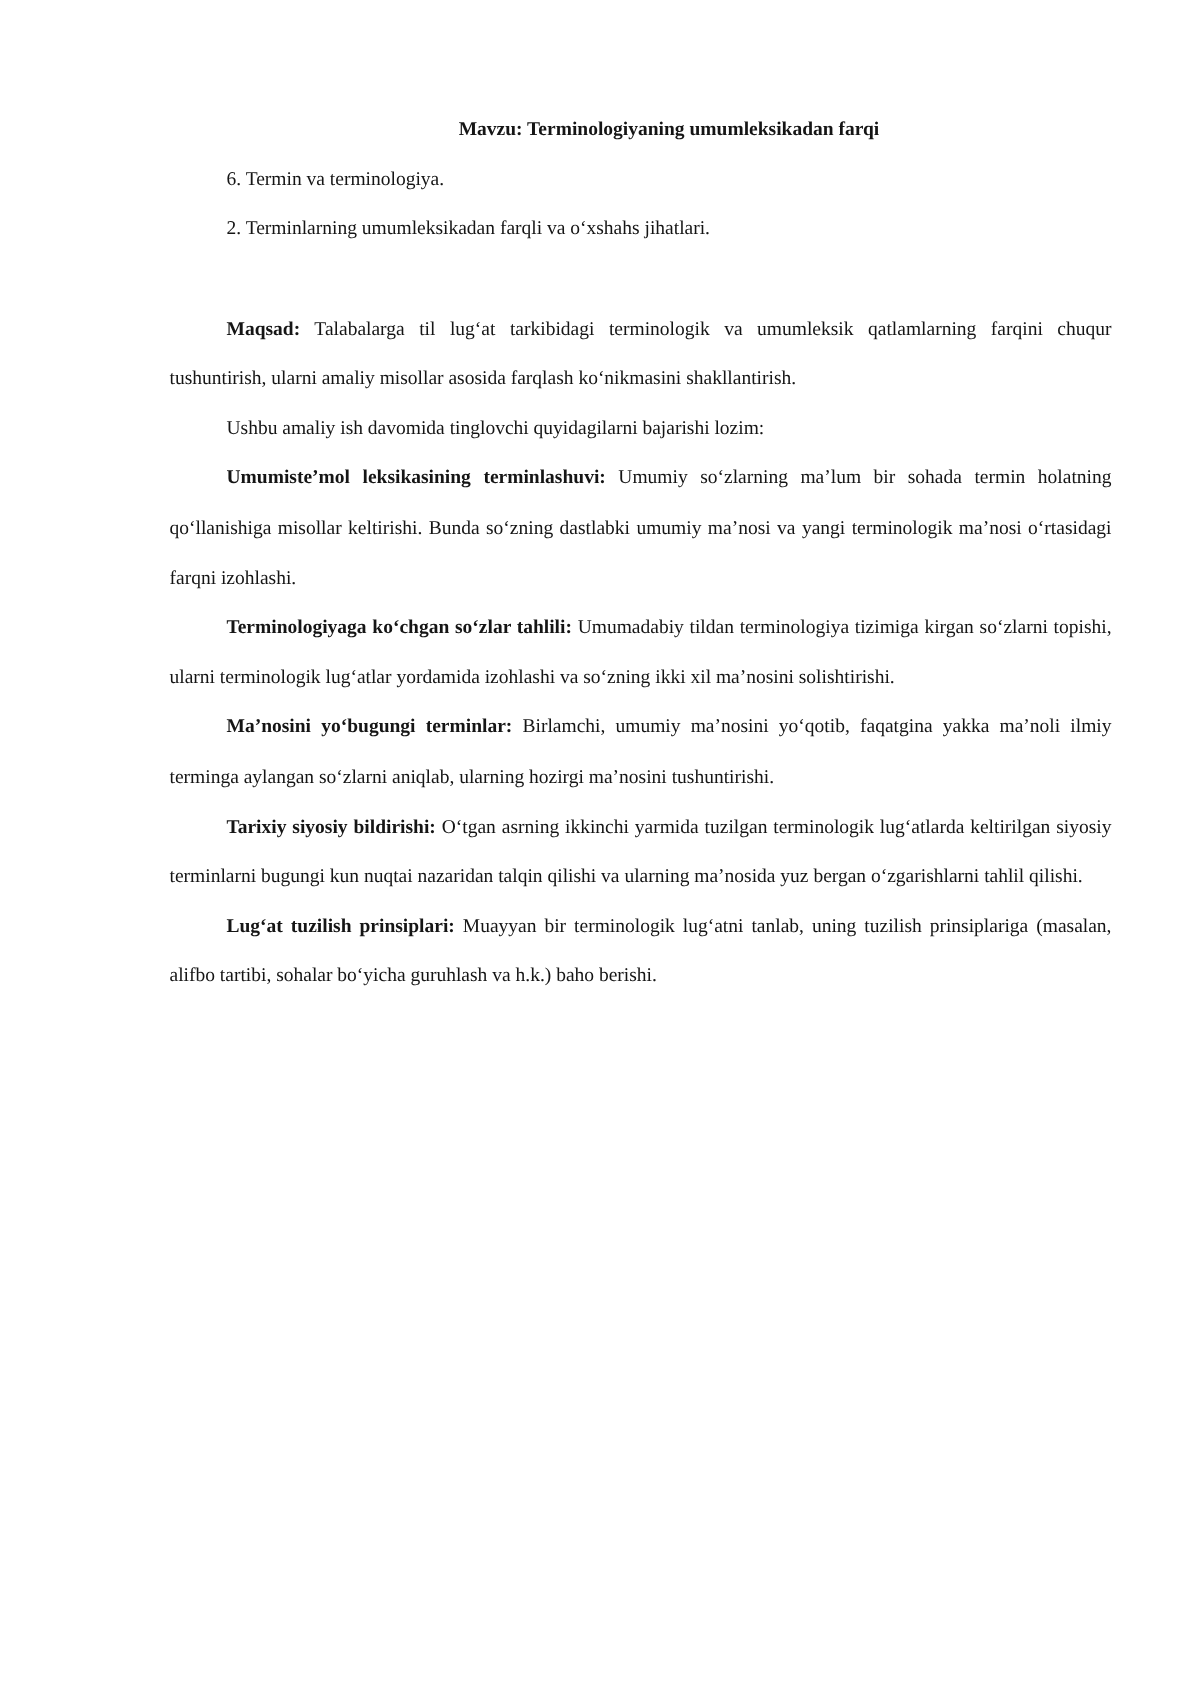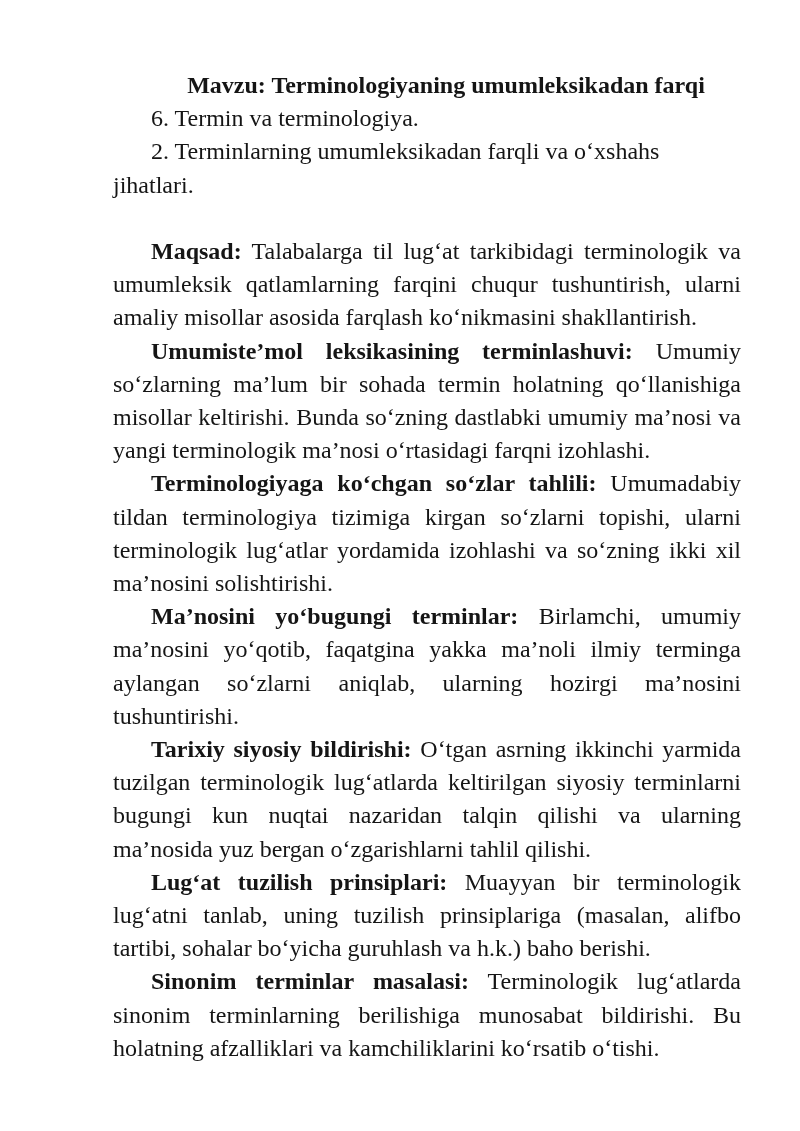--- a/index.html
+++ b/index.html
@@ -8,21 +8,21 @@
     background: #ffffff;
   }
   .page {
     position: relative;
     box-sizing: border-box;
     width: 800px;
     height: 1131px;
     background: #ffffff;
     padding: 69px 59px 0 113px;
     font-family: "Liberation Serif", "DejaVu Serif", serif;
-    font-size: 24px;
+    font-size: 13px;
     line-height: 33.2px;
     color: #151515;
     overflow: hidden;
   }
   .title {
     margin: 0;
     text-align: center;
     text-indent: 38px;
     font-weight: bold;
   }
@@ -44,20 +44,20 @@
 </head>
 <body>
 
 <div class="page">
   <p class="title">Mavzu: Terminologiyaning umumleksikadan farqi</p>
   <div>
       <p class="para left"><span>6. Termin va terminologiya.</span></p>
       <p class="para left"><span>2. Terminlarning umumleksikadan farqli va o‘xshahs jihatlari.</span></p>
       <div class="spacer"></div>
       <p class="para"><span class="b">Maqsad:</span><span> Talabalarga til lug‘at tarkibidagi terminologik va umumleksik qatlamlarning farqini chuqur tushuntirish, ularni amaliy misollar asosida farqlash ko‘nikmasini shakllantirish.</span></p>
+      <p class="para left"><span>Ushbu amaliy ish davomida tinglovchi quyidagilarni bajarishi lozim:</span></p>
       <p class="para"><span class="b">Umumiste’mol leksikasining terminlashuvi:</span><span> Umumiy so‘zlarning ma’lum bir sohada termin holatning qo‘llanishiga misollar keltirishi. Bunda so‘zning dastlabki umumiy ma’nosi va yangi terminologik ma’nosi o‘rtasidagi farqni izohlashi.</span></p>
       <p class="para"><span class="b">Terminologiyaga ko‘chgan so‘zlar tahlili:</span><span> Umumadabiy tildan terminologiya tizimiga kirgan so‘zlarni topishi, ularni terminologik lug‘atlar yordamida izohlashi va so‘zning ikki xil ma’nosini solishtirishi.</span></p>
       <p class="para"><span class="b">Ma’nosini yo‘bugungi terminlar:</span><span> Birlamchi, umumiy ma’nosini yo‘qotib, faqatgina yakka ma’noli ilmiy terminga aylangan so‘zlarni aniqlab, ularning hozirgi ma’nosini tushuntirishi.</span></p>
       <p class="para"><span class="b">Tarixiy siyosiy bildirishi:</span><span> O‘tgan asrning ikkinchi yarmida tuzilgan terminologik lug‘atlarda keltirilgan siyosiy terminlarni bugungi kun nuqtai nazaridan talqin qilishi va ularning ma’nosida yuz bergan o‘zgarishlarni tahlil qilishi.</span></p>
       <p class="para"><span class="b">Lug‘at tuzilish prinsiplari:</span><span> Muayyan bir terminologik lug‘atni tanlab, uning tuzilish prinsiplariga (masalan, alifbo tartibi, sohalar bo‘yicha guruhlash va h.k.) baho berishi.</span></p>
-      <p class="para"><span class="b">Sinonim terminlar masalasi:</span><span> Terminologik lug‘atlarda sinonim terminlarning berilishiga munosabat bildirishi. Bu holatning afzalliklari va kamchiliklarini ko‘rsatib o‘tishi.</span></p>
     </div>
 </div>
 
 </body></html>

